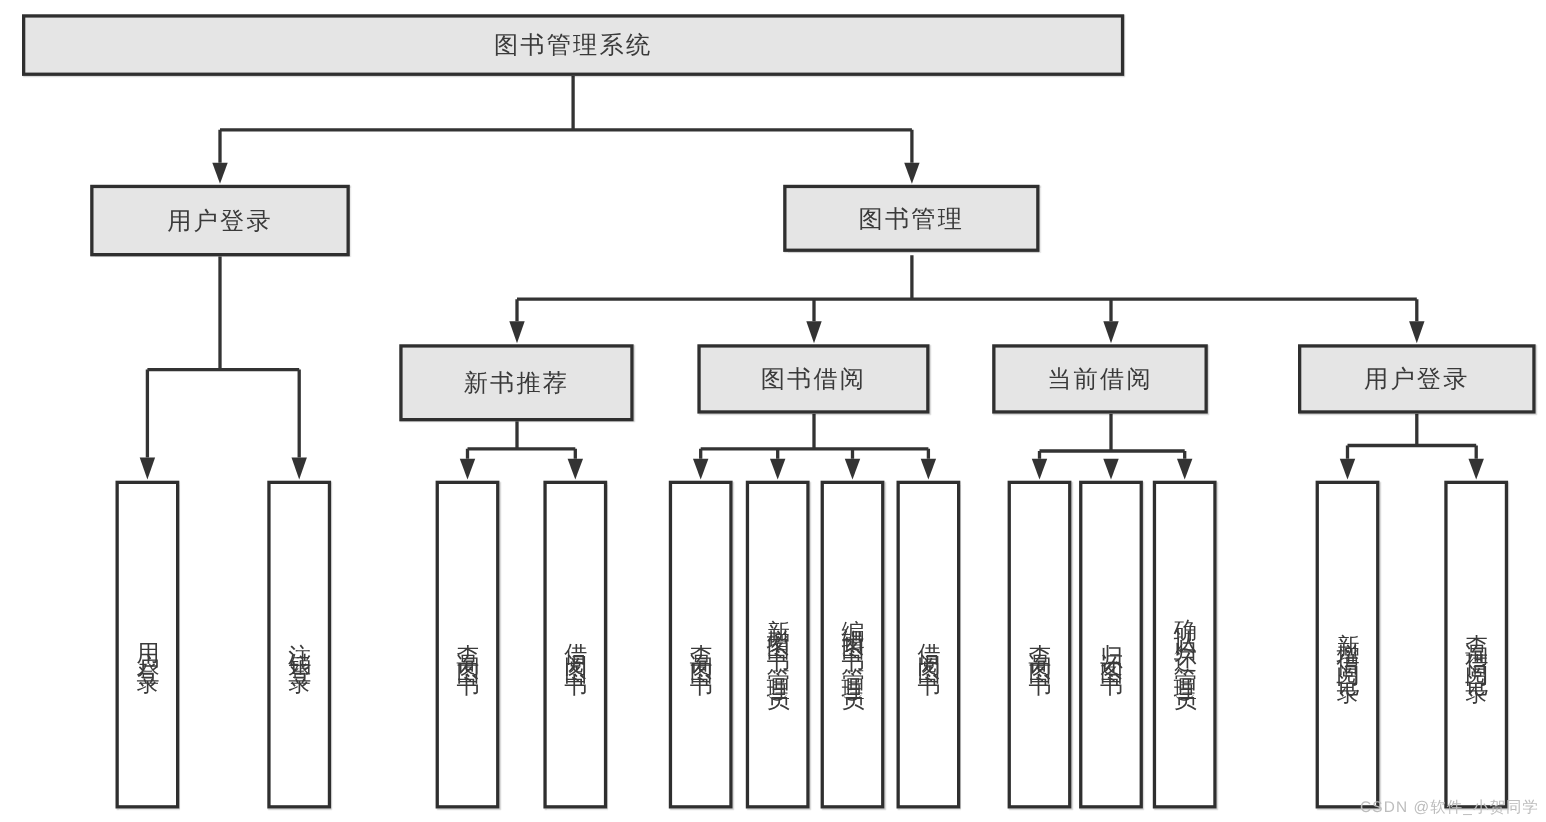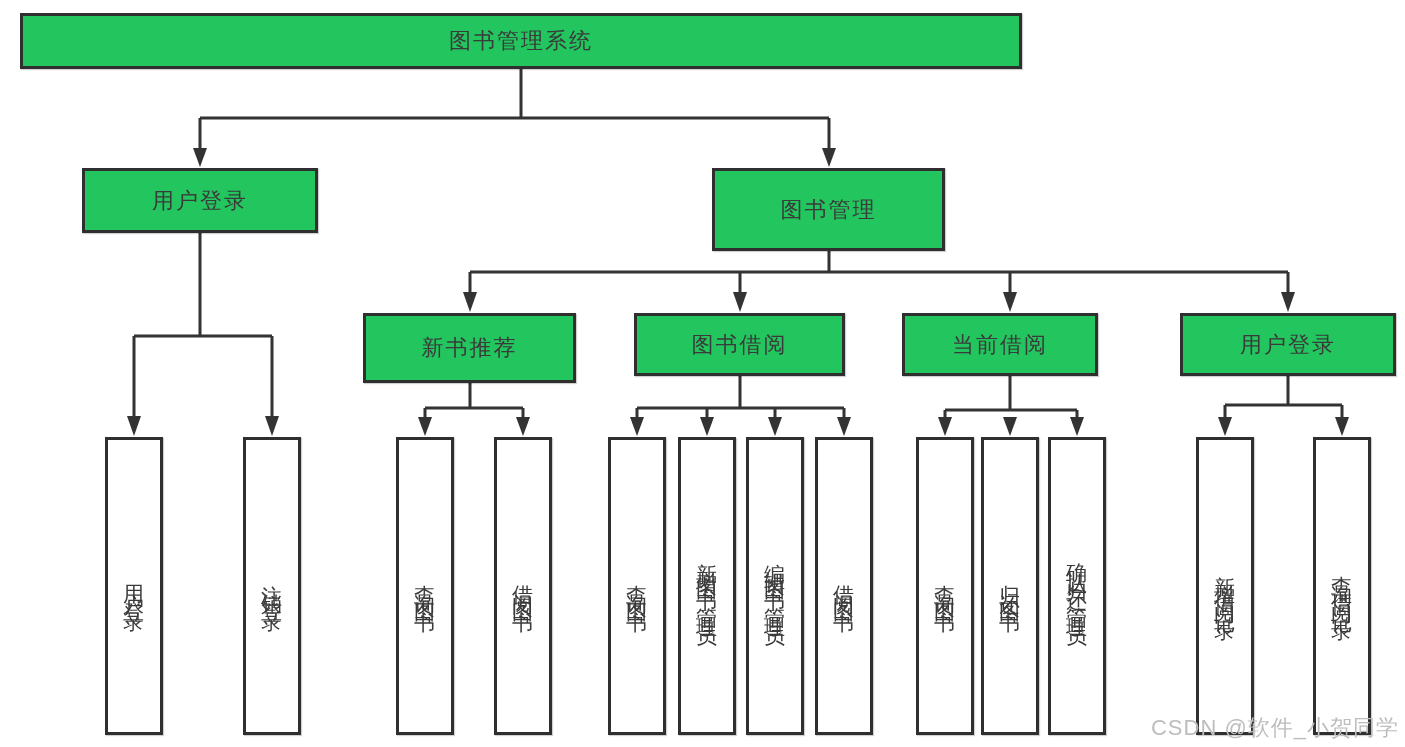--- a/index.html
+++ b/index.html
@@ -17,21 +17,21 @@
     color:var(--text);
     position:relative;
   }
   .stage{position:absolute;left:0;top:0;width:1405px;height:747px;}
   svg.connectors{position:absolute;left:0;top:0;z-index:0;}
   svg.connectors path{stroke:var(--line);stroke-width:3;fill:none;}
   svg.connectors polygon{fill:var(--line);stroke:none;}
 
   .node{
     position:absolute;
-    background:#22c55e;
+    background:#e5e5e5;
     border:3px solid var(--border);
     box-shadow:1px 1px 1px rgba(0,0,0,0.18);
     display:flex;align-items:center;justify-content:center;
     z-index:1;
     font-size:22px;
     letter-spacing:2px;
     color:var(--text);
   }
   .leaf{
     position:absolute;
@@ -48,21 +48,21 @@
     font-size:21px;
     letter-spacing:9px;
     line-height:1;
     color:var(--text);
     white-space:nowrap;
   }
   .watermark{
     position:absolute;
     right:6px;bottom:4px;
     z-index:2;
-    font-size:22px;
+    font-size:14px;
     color:var(--watermark);
     letter-spacing:1px;
   }
 </style>
 </head>
 <body>
 
 <div class="stage">
 
   <svg class="connectors" width="1405" height="747">
@@ -115,21 +115,21 @@
     </g>
   </svg>
 
   <div class="node" style="left:20px;top:13px;width:1002px;height:56px">
     <span>图书管理系统</span>
   </div>
 
   <div class="node" style="left:82px;top:168px;width:236px;height:65px">
     <span>用户登录</span>
   </div>
-  <div class="node" style="left:712px;top:168px;width:233px;height:83px">
+  <div class="node" style="left:712px;top:168px;width:233px;height:61px">
     <span>图书管理</span>
   </div>
 
   <div class="node" style="left:363px;top:313px;width:213px;height:70px">
     <span>新书推荐</span>
   </div>
   <div class="node" style="left:634px;top:313px;width:211px;height:63px">
     <span>图书借阅</span>
   </div>
   <div class="node" style="left:902px;top:313px;width:196px;height:63px">

